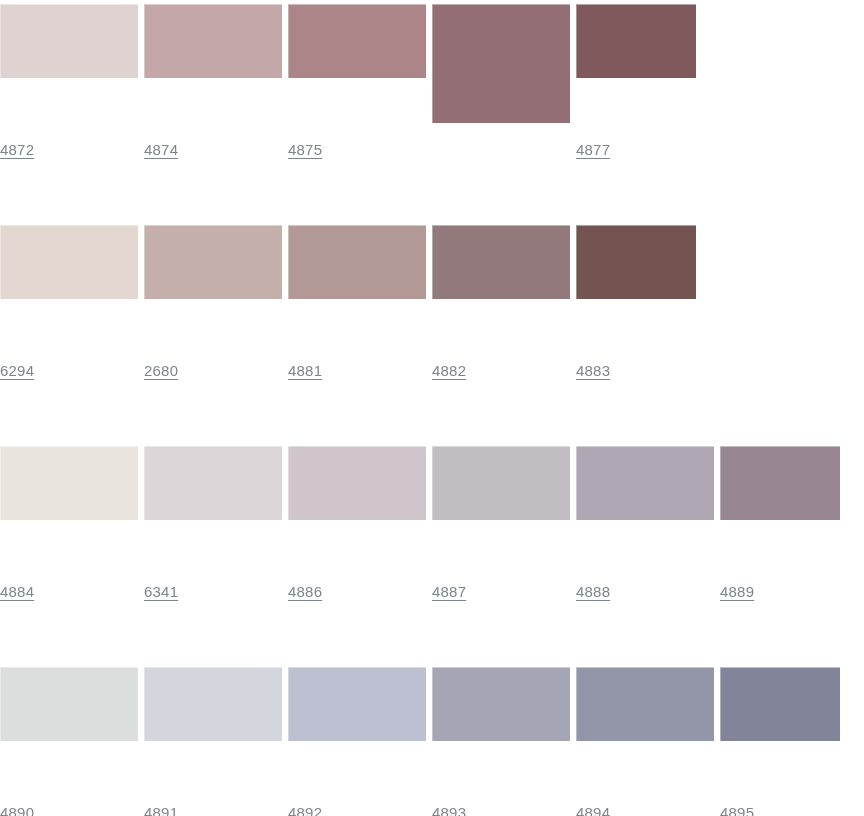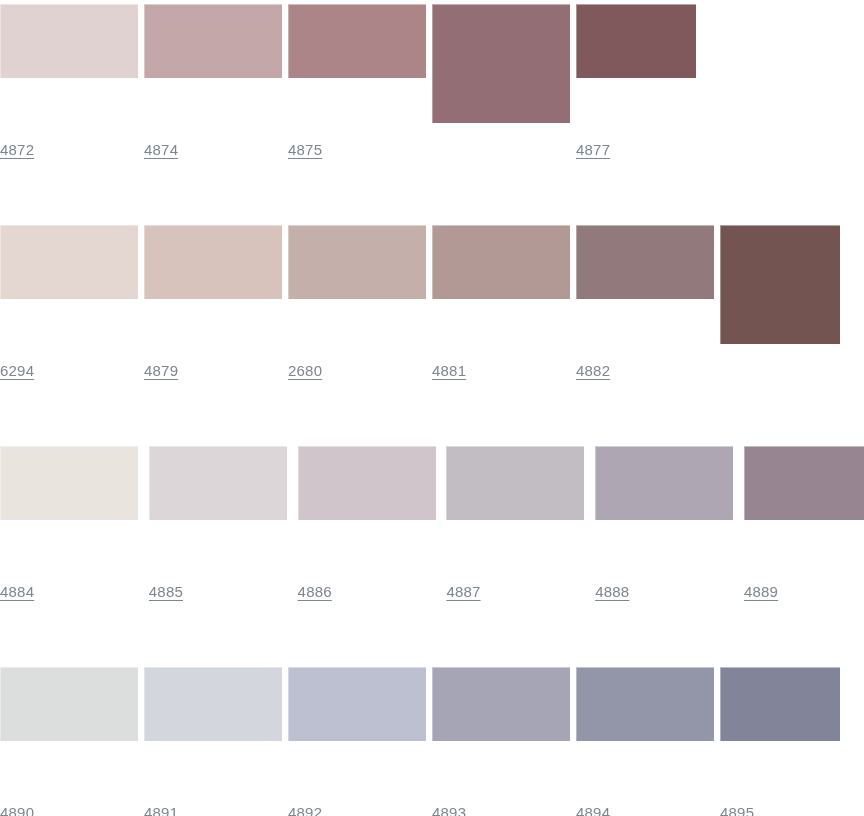--- a/index.html
+++ b/index.html
@@ -102,58 +102,55 @@
       </div>
     </div>
     <div class="swatch-row" style="top: 225px;">
       <div class="swatch-cell">
         <div class="swatch-chip" title="#e4d6d1" style="background: rgb(228, 214, 209);"></div>
         <div class="swatch-label-wrap">
           <a class="swatch-label">6294</a>
         </div>
       </div>
       <div class="swatch-cell">
-        <div class="swatch-chip" title="#d7c2bc" style="background: rgb(215, 194, 188);"></div>
-        <div class="swatch-label-wrap">
-          <a class="swatch-label">4879</a>
-        </div>
-      </div>
-      <div class="swatch-cell">
         <div class="swatch-chip" title="#c5afaa" style="background: rgb(197, 175, 170);"></div>
         <div class="swatch-label-wrap">
           <a class="swatch-label">2680</a>
         </div>
       </div>
       <div class="swatch-cell">
         <div class="swatch-chip" title="#b29995" style="background: rgb(178, 153, 149);"></div>
         <div class="swatch-label-wrap">
           <a class="swatch-label">4881</a>
         </div>
       </div>
       <div class="swatch-cell">
         <div class="swatch-chip" title="#927a7c" style="background: rgb(146, 122, 124);"></div>
         <div class="swatch-label-wrap">
           <a class="swatch-label">4882</a>
         </div>
       </div>
       <div class="swatch-cell">
         <div class="swatch-chip" title="#745450" style="background: rgb(116, 84, 80);"></div>
-      </div>
-    </div>
-    <div class="swatch-row" style="top: 446px; justify-content: space-between;">
+        <div class="swatch-label-wrap">
+          <a class="swatch-label">4883</a>
+        </div>
+      </div>
+    </div>
+    <div class="swatch-row" style="top: 446px;">
       <div class="swatch-cell">
         <div class="swatch-chip" title="#e9e4de" style="background: rgb(233, 228, 222);"></div>
         <div class="swatch-label-wrap">
           <a class="swatch-label">4884</a>
         </div>
       </div>
       <div class="swatch-cell">
         <div class="swatch-chip" title="#dcd6d8" style="background: rgb(220, 214, 216);"></div>
         <div class="swatch-label-wrap">
-          <a class="swatch-label">4885</a>
+          <a class="swatch-label">6341</a>
         </div>
       </div>
       <div class="swatch-cell">
         <div class="swatch-chip" title="#cfc5ca" style="background: rgb(207, 197, 202);"></div>
         <div class="swatch-label-wrap">
           <a class="swatch-label">4886</a>
         </div>
       </div>
       <div class="swatch-cell">
         <div class="swatch-chip" title="#c2bcc3" style="background: rgb(194, 188, 195);"></div>

